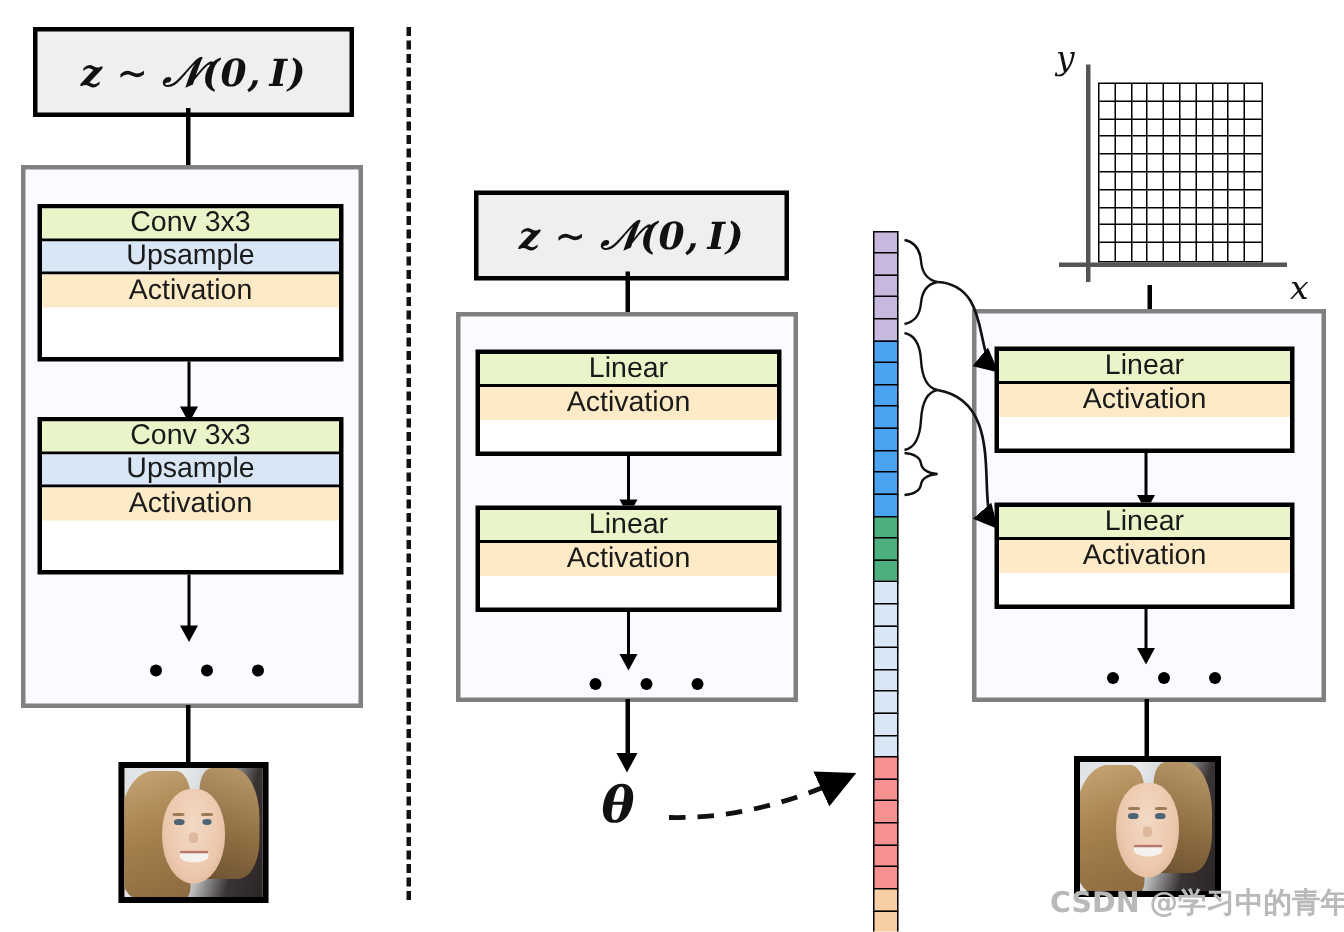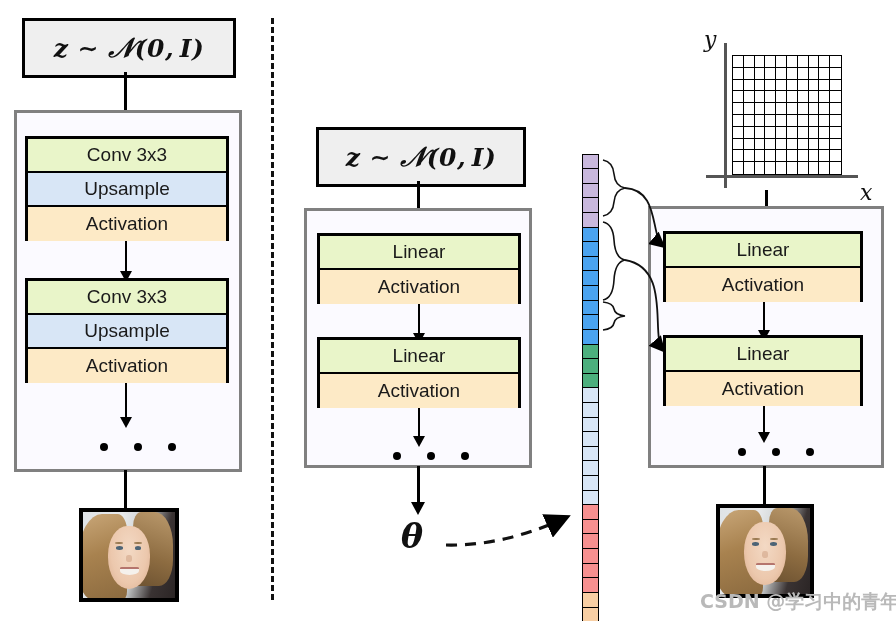--- a/index.html
+++ b/index.html
@@ -33,21 +33,21 @@
     box-sizing:border-box;
   }
 
   .layergroup{
     position:absolute;
     border:3px solid #000;
     box-sizing:border-box;
     background:#fff;
   }
   .layer{
-    height:34px;
+    height:22px;
     display:flex;align-items:center;justify-content:center;
     font-size:19px;
     color:#1a1a1a;
     box-sizing:border-box;
     border-bottom:2px solid #000;
     font-family:"Liberation Sans", sans-serif;
   }
   .layer:last-child{border-bottom:none;}
   .lg-green{background:#e9f5c9;}
   .lg-blue{background:#d8e6f6;}

